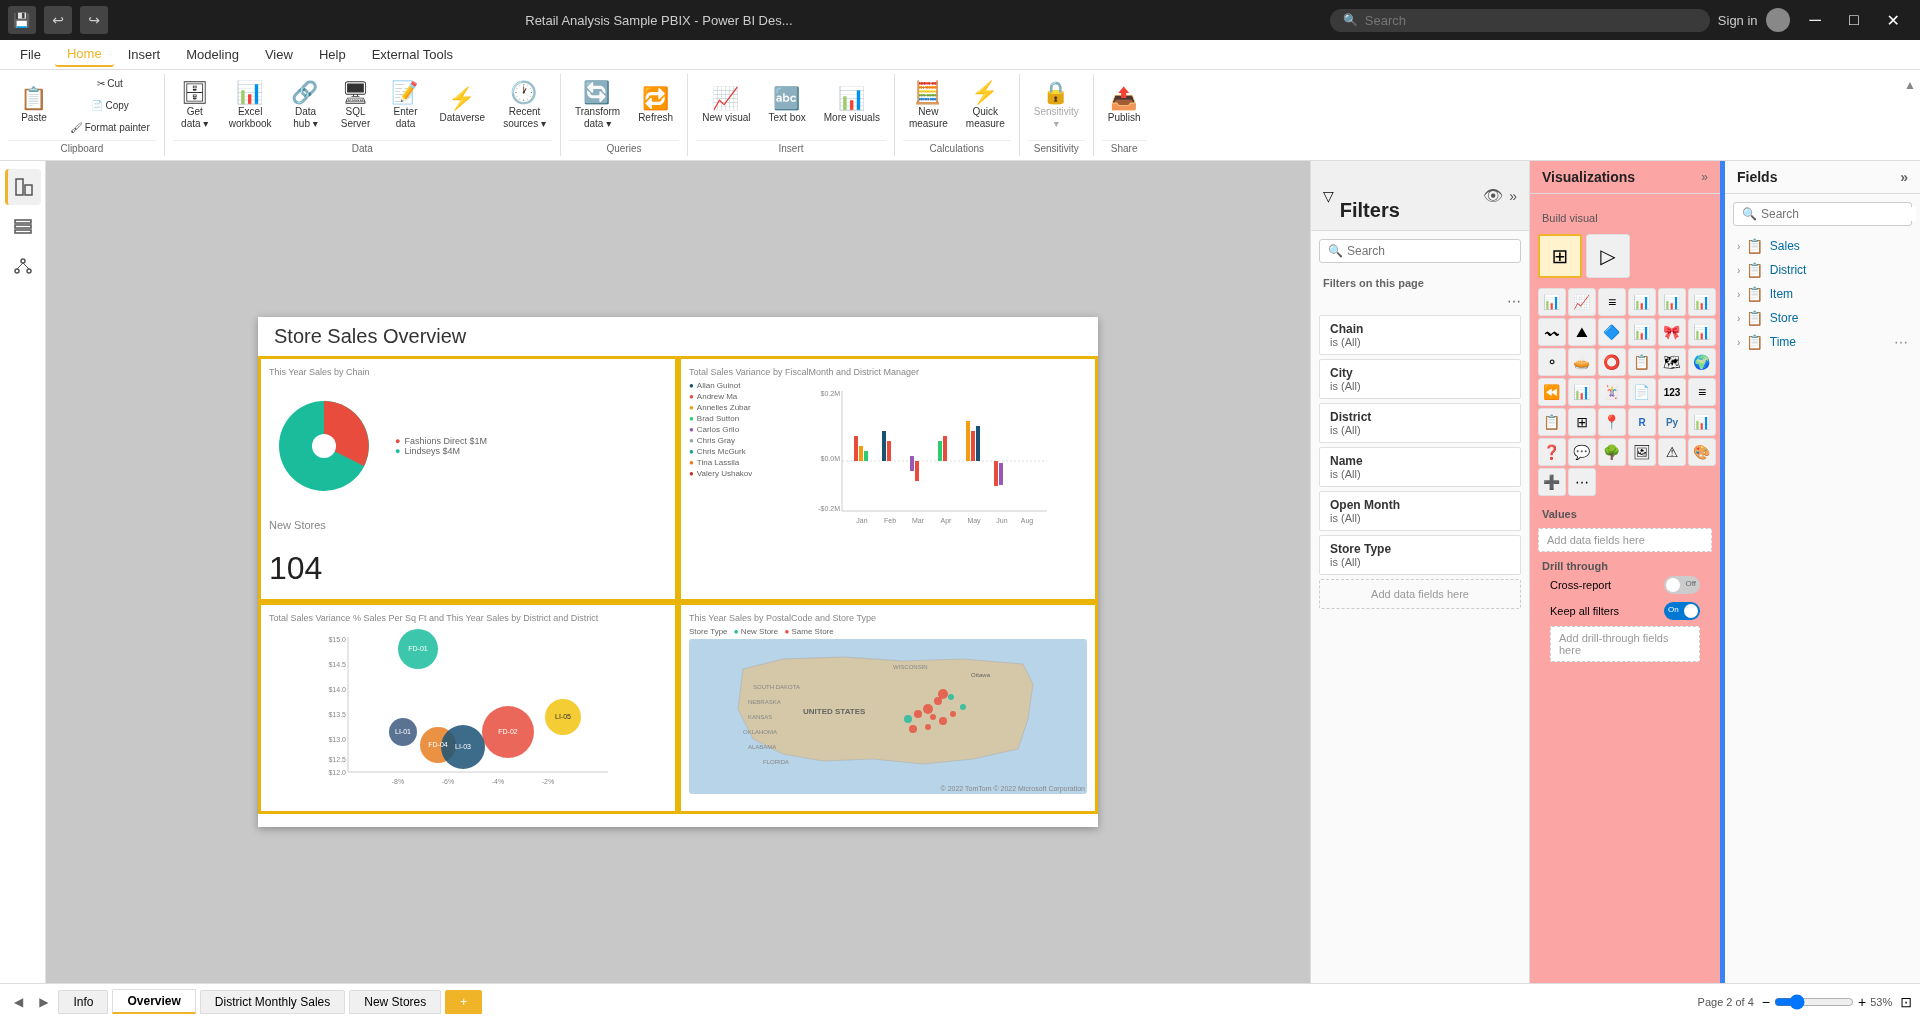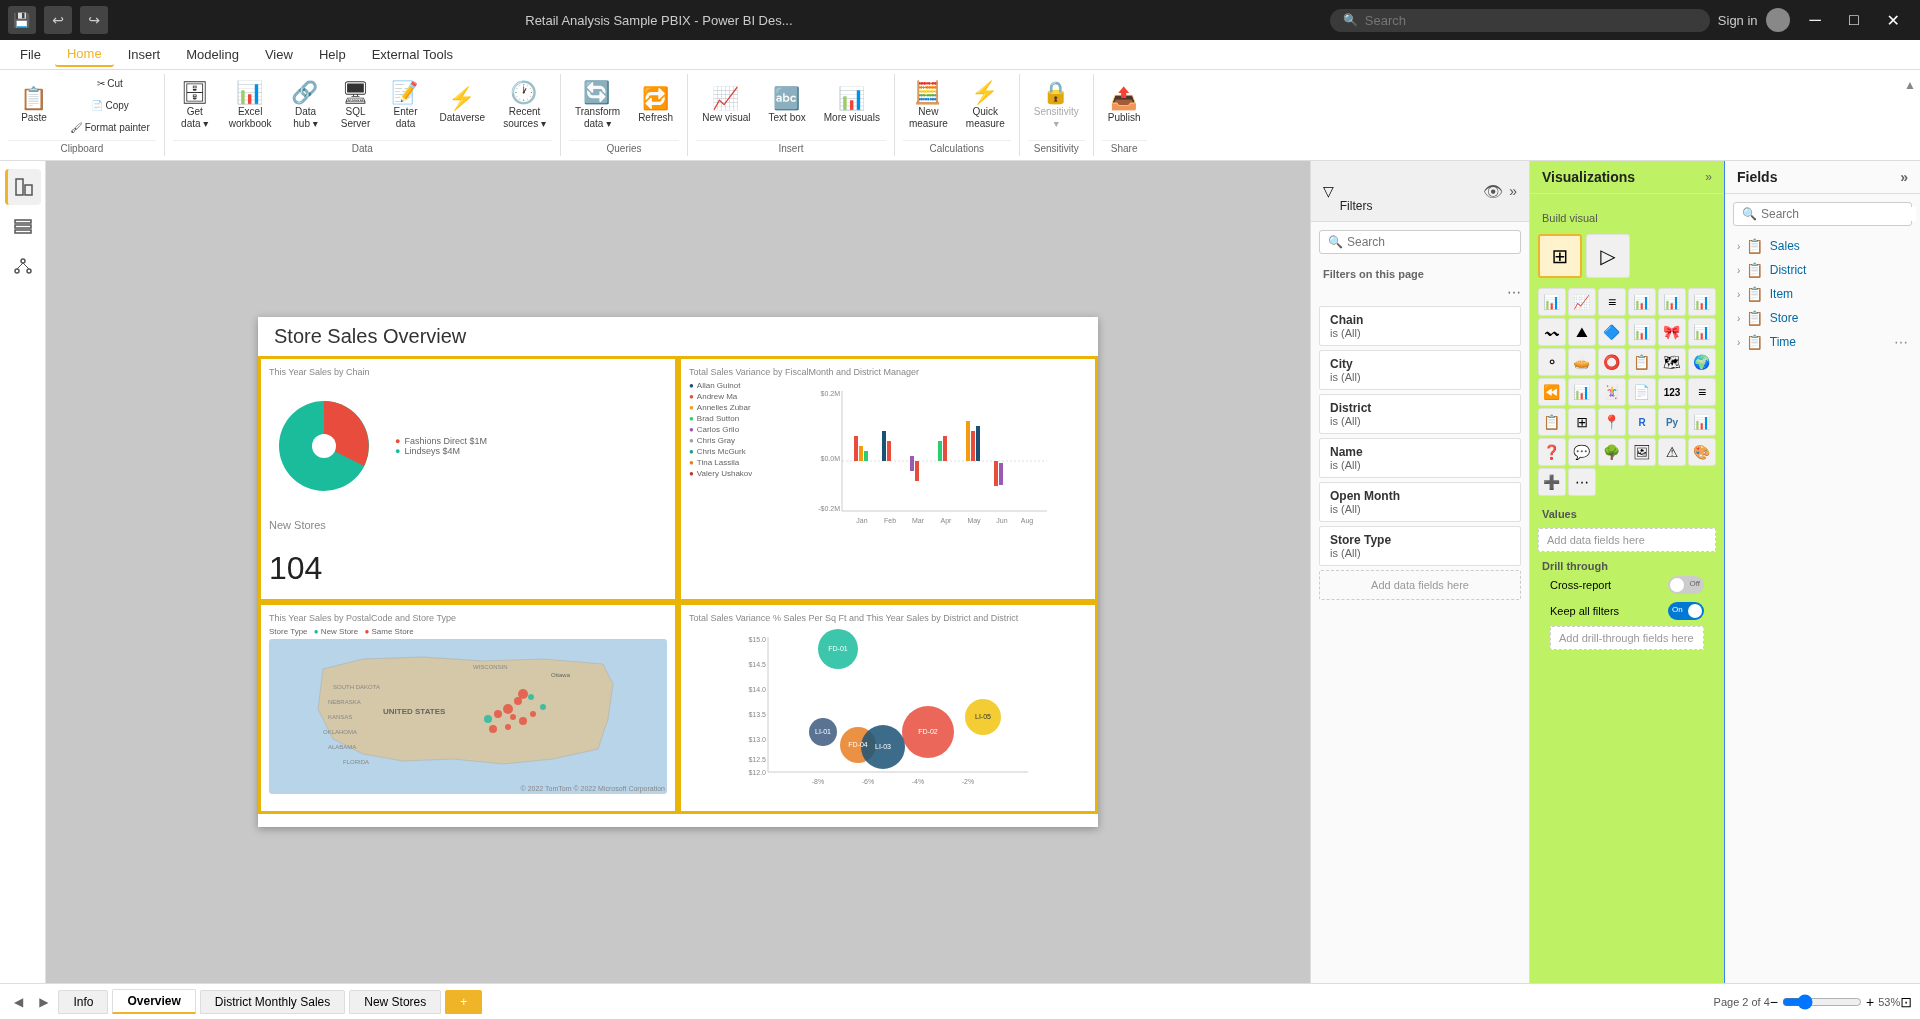--- a/index.html
+++ b/index.html
@@ -76,41 +76,41 @@
 
     
     .filters-panel {
       width: 220px; background: #fafafa; border-left: 1px solid #ddd; border-right: 1px solid #ddd;
       display: flex; flex-direction: column; overflow: hidden;
     }
     .panel-header {
       display: flex; align-items: center; padding: 8px 12px; background: #f0f0f0;
       border-bottom: 1px solid #ddd; gap: 6px;
     }
-    .panel-header-title { font-size: 12px; font-weight: 400; flex: 1; color: #222; margin-top: 30px; }
+    .panel-header-title { font-size: 20px; font-weight: 700; flex: 1; color: #222; margin-top: 30px; }
     .panel-search {
       margin: 8px; display: flex; align-items: center;
       border: 1px solid #ccc; border-radius: 3px; background: #fff; padding: 4px 8px; gap: 4px;
     }
     .panel-search input { border: none; outline: none; font-size: 12px; flex: 1; }
     .filter-section-label { font-size: 11px; color: #666; padding: 6px 12px 2px; font-weight: 600; }
     .filter-item {
       border: 1px solid #e0e0e0; margin: 4px 8px; padding: 6px 10px; background: #fff;
       border-radius: 2px;
     }
     .filter-item-name { font-size: 12px; font-weight: 600; color: #333; }
     .filter-item-value { font-size: 11px; color: #666; }
     .add-data-placeholder {
       border: 1px dashed #ccc; margin: 4px 8px; padding: 8px 10px; color: #999;
       font-size: 11px; text-align: center; border-radius: 2px;
     }
 
     
     .viz-panel {
-      width: 195px; background: #bef264; border-right: 1px solid #3b82f6;
+      width: 195px; background: #fca5a5; border-right: 5px solid #3b82f6;
       display: flex; flex-direction: column; overflow: hidden;
     }
     .viz-panel-header { padding: 8px 12px; font-size: 14px; font-weight: 600; color: #222; border-bottom: 1px solid #ddd; }
     .build-visual-label { padding: 6px 12px; font-size: 11px; color: #555; font-weight: 500; margin-top: 12px; }
     .viz-icon {
       width: 28px; height: 28px; background: #f0f0f0; border-radius: 3px;
       display: flex; align-items: center; justify-content: center; font-size: 14px;
       cursor: pointer; border: 1px solid #e0e0e0;
     }
     .viz-icon.active { background: #fff3cd; border: 2px solid #f0b429; }
@@ -161,21 +161,21 @@
       display: flex; align-items: center; padding: 0 8px; gap: 4px;
     }
     .page-nav { display: flex; align-items: center; gap: 4px; }
     .page-nav-btn { background: none; border: none; cursor: pointer; font-size: 12px; color: #666; padding: 2px 6px; }
     .page-tab {
       padding: 4px 14px; border: 1px solid #ddd; background: #f0f0f0;
       cursor: pointer; font-size: 12px; border-radius: 2px 2px 0 0;
     }
     .page-tab.active { background: #fff; border-bottom: 2px solid #f0b429; font-weight: 600; }
     .page-tab.add-tab { background: #f0b429; color: #fff; border-color: #f0b429; }
-    .status-bar-right { margin-left: auto; display: flex; align-items: center; gap: 0; font-size: 11px; color: #555; }
+    .status-bar-right { margin-left: auto; display: flex; align-items: center; gap: 8px; font-size: 11px; color: #555; }
     .zoom-control { display: flex; align-items: center; gap: 4px; }
 
     
     .report-title { font-size: 20px; font-weight: 300; color: #333; padding: 8px 16px; }
     .chart-quadrant { border: 3px solid #eab308; padding: 8px; position: relative; overflow: hidden; }
     .chart-label { font-size: 9px; color: #888; margin-bottom: 4px; }
     .kpi-number { font-size: 28px; font-weight: 300; color: #333; }
 
     
     .app-body { display: flex; flex-direction: column; height: calc(1019px - 40px); }
@@ -451,20 +451,56 @@
                   <rect x="154" y="40" width="4" height="40" fill="#f39c12"></rect>
                   <rect x="159" y="50" width="4" height="30" fill="#e74c3c"></rect>
                   <rect x="164" y="45" width="4" height="35" fill="#1a5276"></rect>
                   <rect x="182" y="80" width="4" height="25" fill="#e74c3c"></rect>
                   <rect x="187" y="82" width="4" height="22" fill="#9b59b6"></rect>
                 </svg>
               </div>
             </div>
 
             <div class="chart-quadrant">
+              <div class="chart-label">Total Sales Variance % Sales Per Sq Ft and This Year Sales by District and District</div>
+              <svg width="100%" height="170" viewBox="0 0 300 170">
+
+                <line x1="30" y1="10" x2="30" y2="145" stroke="#ccc" stroke-width="1"></line>
+                <line x1="30" y1="145" x2="290" y2="145" stroke="#ccc" stroke-width="1"></line>
+
+                <text x="28" y="15" text-anchor="end" font-size="7" fill="#888">$15.0</text>
+                <text x="28" y="40" text-anchor="end" font-size="7" fill="#888">$14.5</text>
+                <text x="28" y="65" text-anchor="end" font-size="7" fill="#888">$14.0</text>
+                <text x="28" y="90" text-anchor="end" font-size="7" fill="#888">$13.5</text>
+                <text x="28" y="115" text-anchor="end" font-size="7" fill="#888">$13.0</text>
+                <text x="28" y="135" text-anchor="end" font-size="7" fill="#888">$12.5</text>
+                <text x="28" y="148" text-anchor="end" font-size="7" fill="#888">$12.0</text>
+
+                <text x="80" y="157" text-anchor="middle" font-size="7" fill="#888">-8%</text>
+                <text x="130" y="157" text-anchor="middle" font-size="7" fill="#888">-6%</text>
+                <text x="180" y="157" text-anchor="middle" font-size="7" fill="#888">-4%</text>
+                <text x="230" y="157" text-anchor="middle" font-size="7" fill="#888">-2%</text>
+
+                <circle cx="100" cy="22" r="20" fill="#1abc9c" opacity="0.85"></circle>
+                <circle cx="190" cy="105" r="26" fill="#e74c3c" opacity="0.85"></circle>
+                <circle cx="85" cy="105" r="14" fill="#3d5a80" opacity="0.85"></circle>
+                <circle cx="120" cy="118" r="18" fill="#e67e22" opacity="0.85"></circle>
+                <circle cx="145" cy="120" r="22" fill="#1a5276" opacity="0.85"></circle>
+                <circle cx="245" cy="90" r="18" fill="#f1c40f" opacity="0.85"></circle>
+
+                <text x="100" y="24" text-anchor="middle" font-size="7" fill="#fff">FD-01</text>
+                <text x="190" y="107" text-anchor="middle" font-size="7" fill="#fff">FD-02</text>
+                <text x="85" y="107" text-anchor="middle" font-size="7" fill="#fff">LI-01</text>
+                <text x="120" y="120" text-anchor="middle" font-size="7" fill="#fff">FD-04</text>
+                <text x="145" y="122" text-anchor="middle" font-size="7" fill="#fff">LI-03</text>
+                <text x="245" y="92" text-anchor="middle" font-size="7" fill="#333">LI-05</text>
+              </svg>
+            </div>
+
+            <div class="chart-quadrant">
               <div class="chart-label">This Year Sales by PostalCode and Store Type</div>
               <div style="font-size:8px;color:#666;margin-bottom:3px">
                 <span style="margin-right:4px">Store Type</span>
                 <span style="color:#1abc9c">●</span> New Store
                 <span style="color:#e74c3c;margin-left:4px">●</span> Same Store
               </div>
               <div style="background:#b8d4e8;border-radius:3px;height:155px;position:relative;overflow:hidden">
                 
                 <svg width="100%" height="100%" viewBox="0 0 330 155">
 
@@ -493,56 +529,20 @@
                   <circle cx="220" cy="82" r="4" fill="#e74c3c" opacity="0.8"></circle>
                   <circle cx="230" cy="75" r="3" fill="#e74c3c" opacity="0.8"></circle>
                   <circle cx="240" cy="68" r="3" fill="#1abc9c" opacity="0.8"></circle>
                   <circle cx="190" cy="90" r="4" fill="#e74c3c" opacity="0.8"></circle>
                   <circle cx="205" cy="88" r="3" fill="#e74c3c" opacity="0.8"></circle>
 
                   <text x="248" y="38" font-size="6" fill="#666">Ottawa</text>
                 </svg>
                 <div style="position:absolute;bottom:2px;right:2px;font-size:7px;color:#888">© 2022 TomTom © 2022 Microsoft Corporation</div>
               </div>
-            </div>
-
-            <div class="chart-quadrant">
-              <div class="chart-label">Total Sales Variance % Sales Per Sq Ft and This Year Sales by District and District</div>
-              <svg width="100%" height="170" viewBox="0 0 300 170">
-
-                <line x1="30" y1="10" x2="30" y2="145" stroke="#ccc" stroke-width="1"></line>
-                <line x1="30" y1="145" x2="290" y2="145" stroke="#ccc" stroke-width="1"></line>
-
-                <text x="28" y="15" text-anchor="end" font-size="7" fill="#888">$15.0</text>
-                <text x="28" y="40" text-anchor="end" font-size="7" fill="#888">$14.5</text>
-                <text x="28" y="65" text-anchor="end" font-size="7" fill="#888">$14.0</text>
-                <text x="28" y="90" text-anchor="end" font-size="7" fill="#888">$13.5</text>
-                <text x="28" y="115" text-anchor="end" font-size="7" fill="#888">$13.0</text>
-                <text x="28" y="135" text-anchor="end" font-size="7" fill="#888">$12.5</text>
-                <text x="28" y="148" text-anchor="end" font-size="7" fill="#888">$12.0</text>
-
-                <text x="80" y="157" text-anchor="middle" font-size="7" fill="#888">-8%</text>
-                <text x="130" y="157" text-anchor="middle" font-size="7" fill="#888">-6%</text>
-                <text x="180" y="157" text-anchor="middle" font-size="7" fill="#888">-4%</text>
-                <text x="230" y="157" text-anchor="middle" font-size="7" fill="#888">-2%</text>
-
-                <circle cx="100" cy="22" r="20" fill="#1abc9c" opacity="0.85"></circle>
-                <circle cx="190" cy="105" r="26" fill="#e74c3c" opacity="0.85"></circle>
-                <circle cx="85" cy="105" r="14" fill="#3d5a80" opacity="0.85"></circle>
-                <circle cx="120" cy="118" r="18" fill="#e67e22" opacity="0.85"></circle>
-                <circle cx="145" cy="120" r="22" fill="#1a5276" opacity="0.85"></circle>
-                <circle cx="245" cy="90" r="18" fill="#f1c40f" opacity="0.85"></circle>
-
-                <text x="100" y="24" text-anchor="middle" font-size="7" fill="#fff">FD-01</text>
-                <text x="190" y="107" text-anchor="middle" font-size="7" fill="#fff">FD-02</text>
-                <text x="85" y="107" text-anchor="middle" font-size="7" fill="#fff">LI-01</text>
-                <text x="120" y="120" text-anchor="middle" font-size="7" fill="#fff">FD-04</text>
-                <text x="145" y="122" text-anchor="middle" font-size="7" fill="#fff">LI-03</text>
-                <text x="245" y="92" text-anchor="middle" font-size="7" fill="#333">LI-05</text>
-              </svg>
             </div>
           </div>
         </div>
       </div>
     </div>
 
     <div class="filters-panel">
       <div class="panel-header">
         <span style="font-size:14px">▽</span>
         <span class="panel-header-title">Filters</span>

